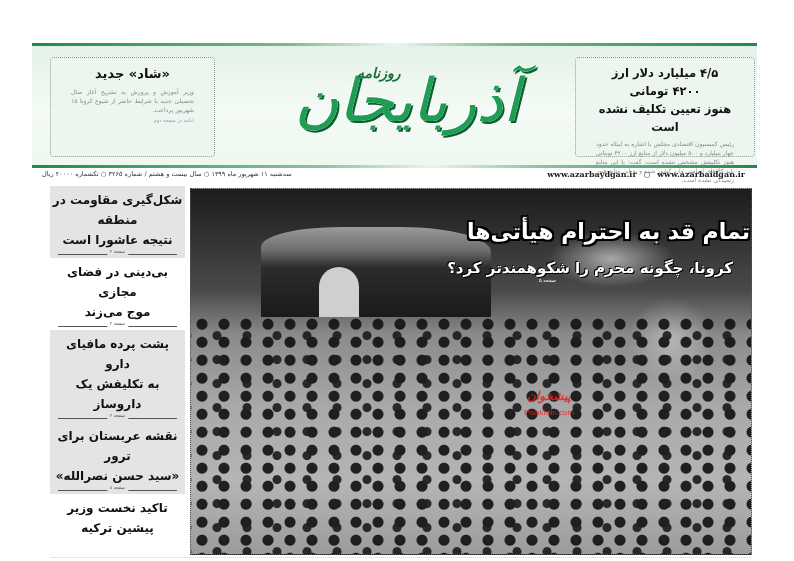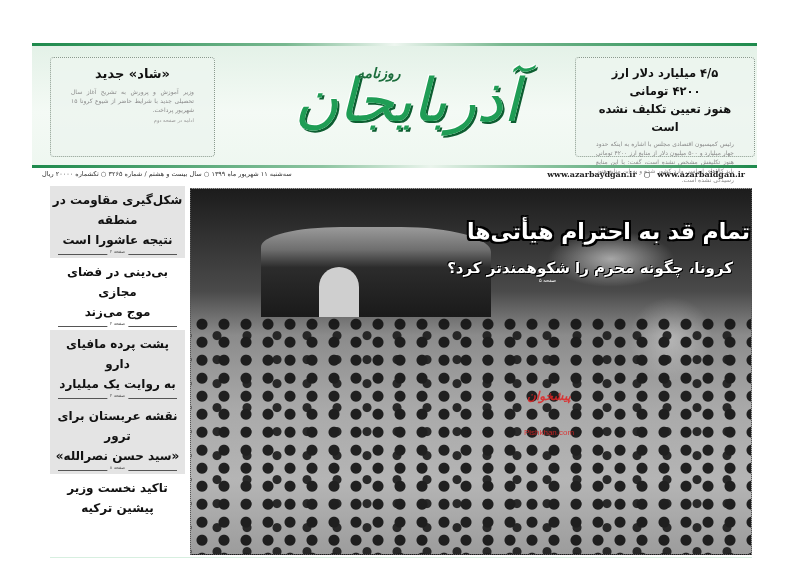--- a/index.html
+++ b/index.html
@@ -110,21 +110,21 @@
     position:absolute; right:18px; top:70px; font-weight:bold; font-size:15px; color:#fff;
     text-shadow:1px 1px 0 #000, -1px -1px 0 #000; white-space:nowrap;
   }
   .photo-ref {
     position:absolute; right:195px; top:88px; font-size:5px; color:#fff; white-space:nowrap;
   }
   .watermark {
     position:absolute; left:318px; top:195px; width:80px; text-align:center; color:#e02424;
   }
   .watermark-logo { font-size:12px; font-weight:bold; font-style:italic; opacity:0.85; line-height:24px; }
-  .watermark-url { font-size:8px; direction:ltr; opacity:0.85; font-family:"Liberation Sans", sans-serif;margin-top:20px; }
+  .watermark-url { font-size:8px; direction:ltr; opacity:0.85; font-family:"Liberation Sans", sans-serif; }
   .bottom-rule {
     position:absolute; left:18px; top:514px; width:702px; height:1px; background:#d7efe0;
   }
 </style>
 </head>
 <body>
 
 <div class="page">
 
   <div class="header">
@@ -170,21 +170,21 @@
     </div>
     <div class="side-item white">
       <div>بی‌دینی در فضای مجازی</div>
       <div>موج می‌زند</div>
       <div class="side-sep">
           <span class="side-sep-label" style="background:#fff">صفحه ۲</span>
         </div>
     </div>
     <div class="side-item grey">
       <div>پشت پرده مافیای دارو</div>
-      <div>به روایت یک میلیارد</div>
+      <div>به تکلیفش یک داروساز</div>
       <div class="side-sep">
           <span class="side-sep-label" style="background:#e4e4e4">صفحه ۲</span>
         </div>
     </div>
     <div class="side-item grey">
       <div>نقشه عربستان برای ترور</div>
       <div>«سید حسن نصرالله»</div>
       <div class="side-sep">
           <span class="side-sep-label" style="background:#e4e4e4">صفحه ۸</span>
         </div>

